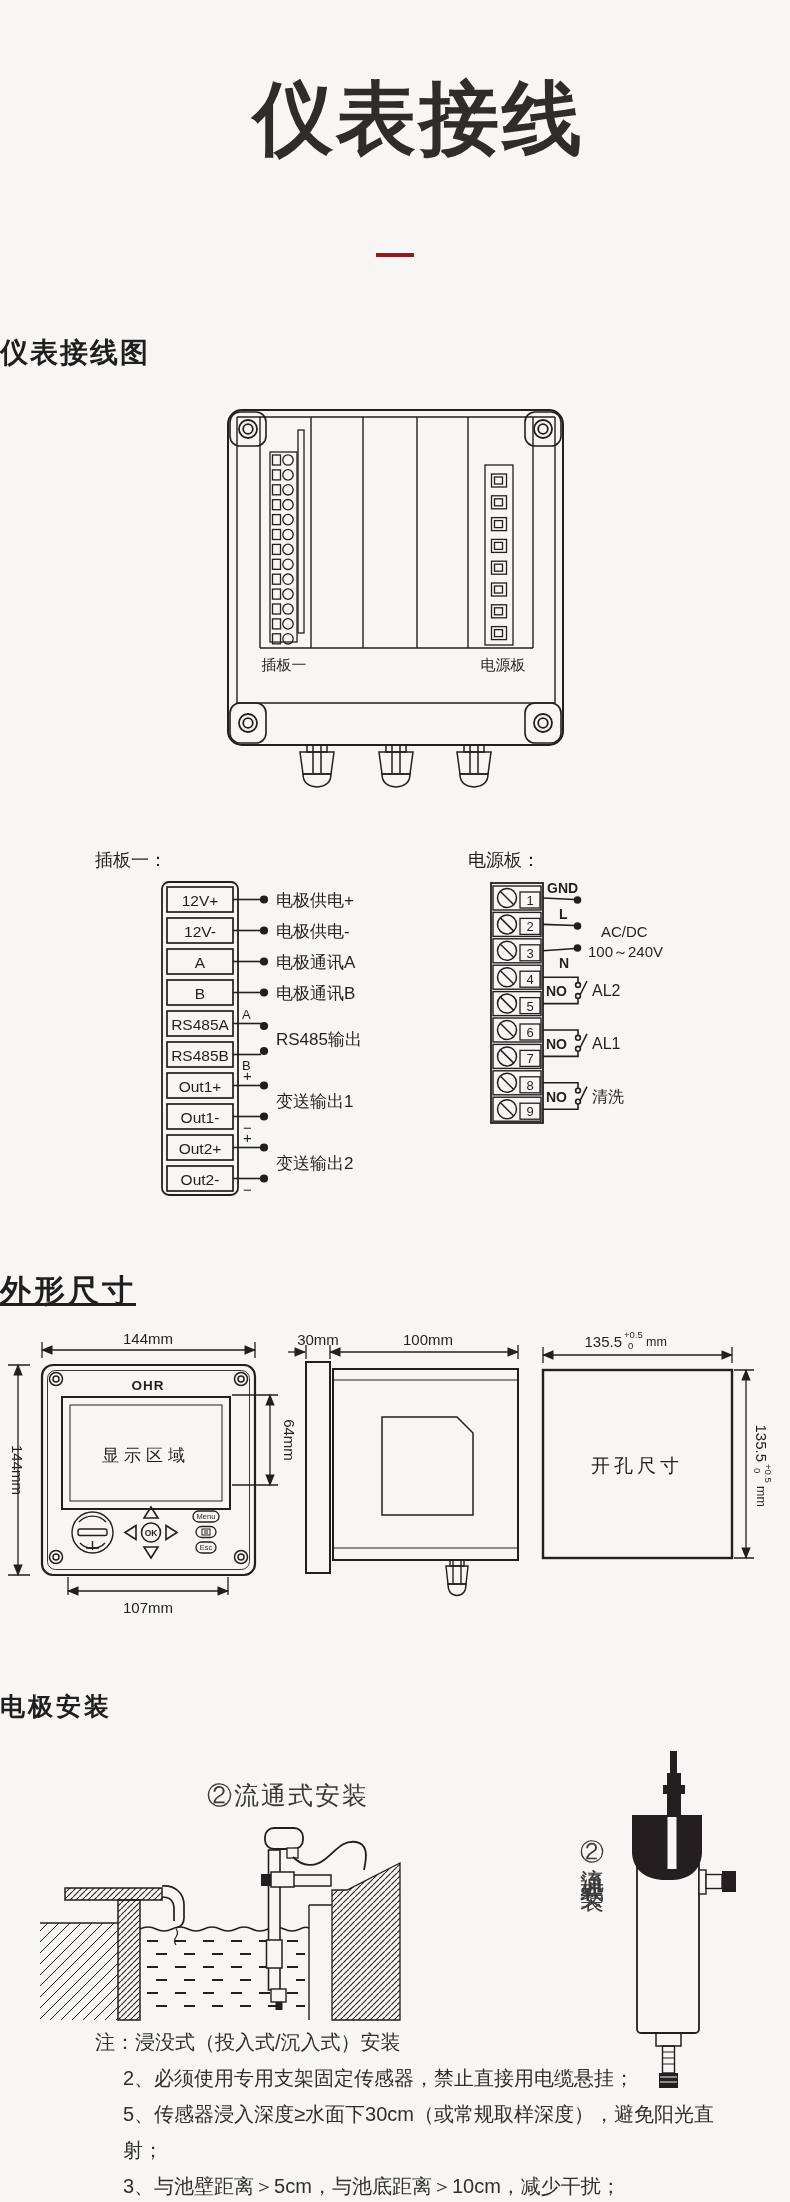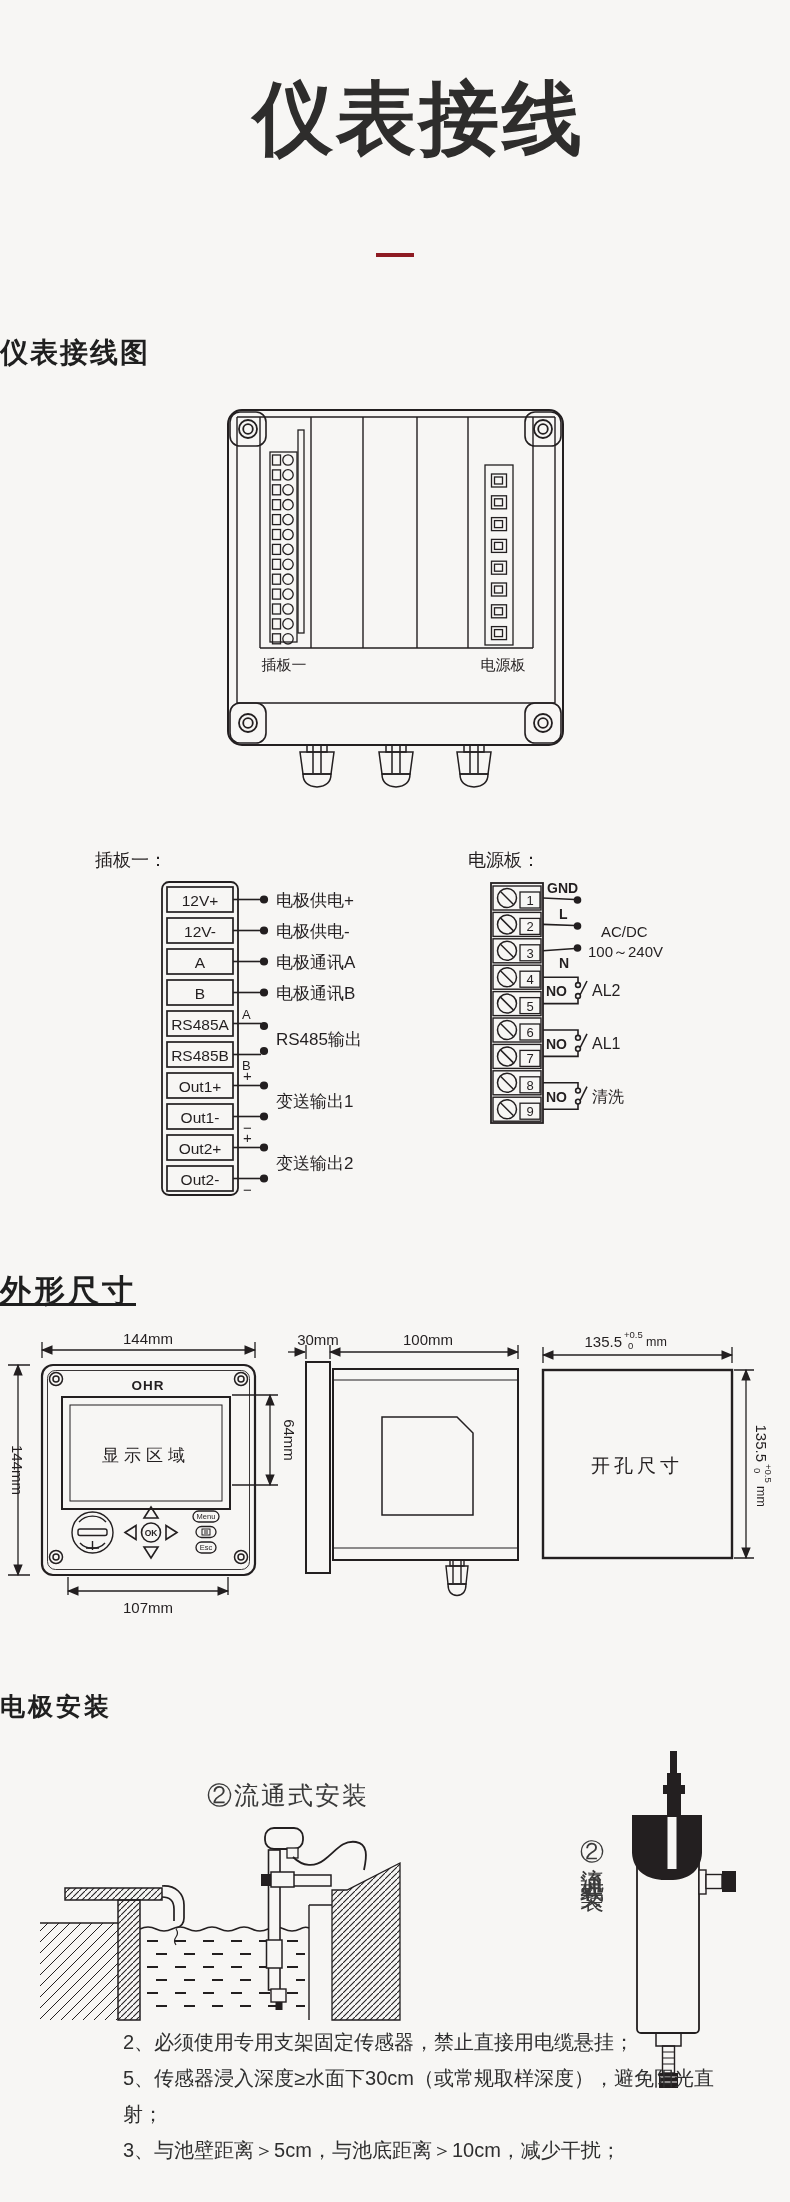--- a/index.html
+++ b/index.html
@@ -513,19 +513,20 @@
       <rect x="167" y="131" width="14" height="21" fill="#231f20"></rect>
       <rect x="101" y="293" width="25" height="13" fill="none" stroke="#231f20" stroke-width="1.5"></rect>
       <rect x="107.5" y="306" width="12" height="27" fill="none" stroke="#231f20" stroke-width="1.4"></rect>
       <path class="ln" stroke-width="1" d="M108,312 h11 M108,318 h11 M108,324 h11"></path>
       <rect x="104" y="333" width="19" height="15" fill="#231f20"></rect>
       <path d="M105,337 h17 M105,342 h17" stroke="#f7f6f4" stroke-width="1.2"></path>
     </g>
   </svg>
 
   <div class="abs notes">
+    <div>注：浸没式（投入式/沉入式）安装</div>
     <div class="sub">2、必须使用专用支架固定传感器，禁止直接用电缆悬挂；</div>
     <div class="sub">5、传感器浸入深度≥水面下30cm（或常规取样深度），避免阳光直射；</div>
     <div class="sub">3、与池壁距离＞5cm，与池底距离＞10cm，减少干扰；</div>
 
   </div>
 
 </div>
 
 </body></html>

